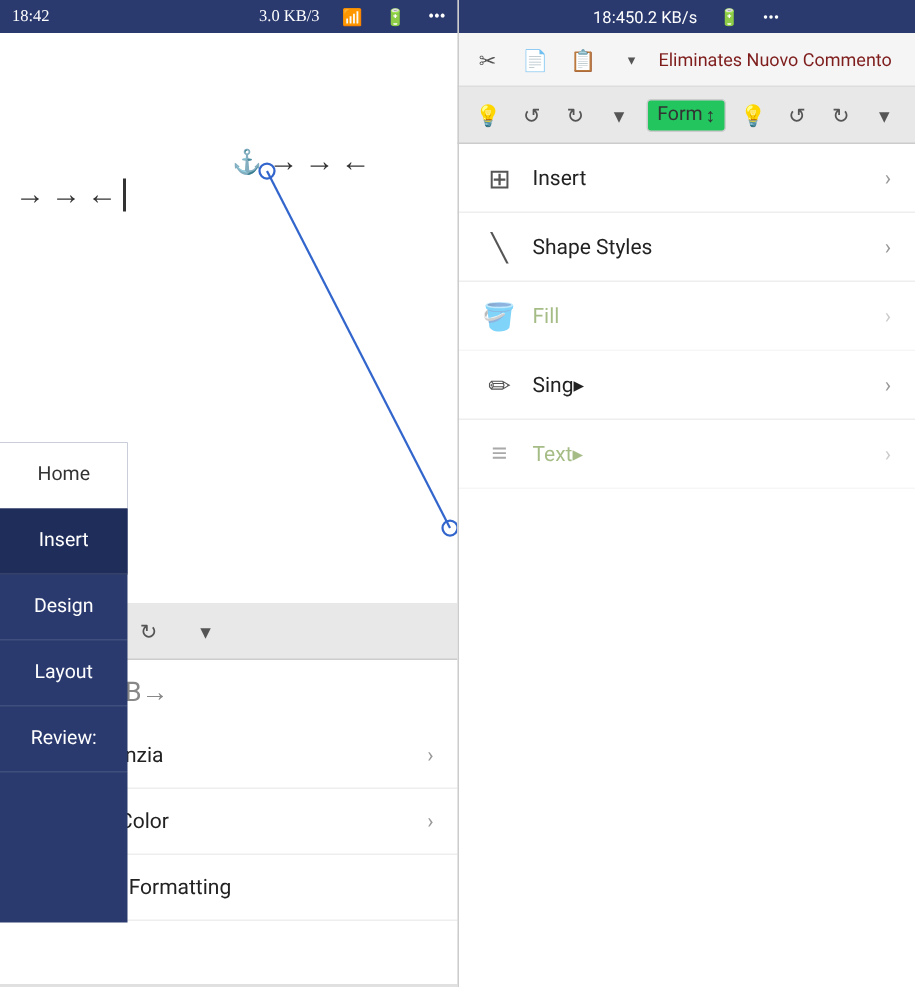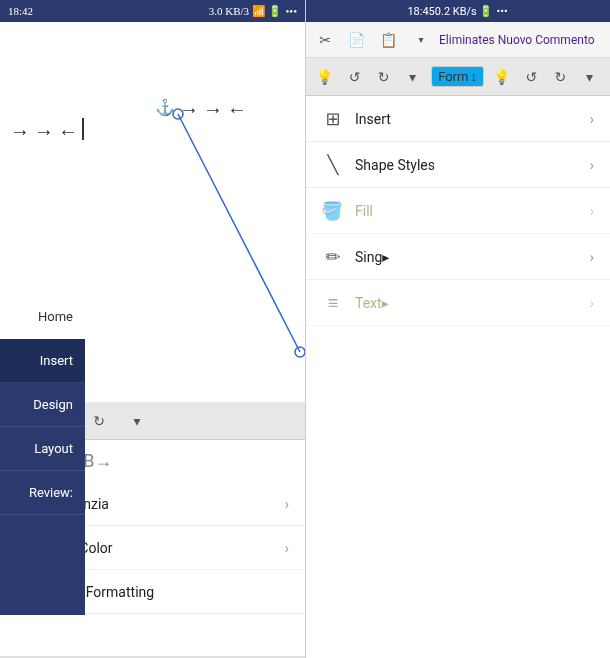--- a/index.html
+++ b/index.html
@@ -9,33 +9,33 @@
     .status-bar-left {
       position: absolute; top: 0; left: 0; width: 305px; height: 22px;
       background: #2a3a6e; display: flex; align-items: center; padding: 0 8px;
       color: white; font-size: 11px; justify-content: space-between; font-family: Liberation Serif, serif;
     }
     .status-bar-right {
       position: absolute; top: 0; left: 305px; width: 305px; height: 22px;
       background: #2a3a6e; display: flex; align-items: center; padding: 0 8px;
       color: white; font-size: 11px; justify-content: center;
     }
-    .status-icons { display: flex; align-items: center; gap: 3px; }
+    .status-icons { display: flex; align-items: center; gap: 15px; }
 
     
     .comment-bar {
       position: absolute; top: 22px; left: 305px; width: 305px; height: 36px;
       background: #f5f5f5; display: flex; align-items: center; padding: 0 6px; gap: 4px; border-bottom: 1px solid #ddd;
     }
     .comment-bar-btn {
       width: 28px; height: 28px; display: flex; align-items: center; justify-content: center;
       font-size: 14px; color: #555; cursor: pointer; border: none; background: transparent;
     }
     .comment-input {
-      flex: 1; font-size: 12px; color: #4c1d95; background: transparent; border: none; outline: none;
+      flex: 1; font-size: 12px; color: #7f1d1d; background: transparent; border: none; outline: none;
     }
     .dropdown-arrow { font-size: 10px; color: #555; }
 
     
     .canvas-area {
       position: absolute; top: 22px; left: 0; width: 305px; height: 380px;
       background: white; overflow: hidden;
     }
     .arrow-row-1 {
       position: absolute; top: 95px; left: 10px; display: flex; gap: 4px; align-items: center; font-size: 20px; color: #333;
@@ -50,21 +50,21 @@
       position: absolute; top: 22px; left: 150px; width: 155px; height: 360px;
       pointer-events: none;
     }
 
     
     .sidebar {
       position: absolute; top: 295px; left: 0; width: 85px; height: 320px;
       background: #2a3a6e; z-index: 10;
     }
     .sidebar-item {
-      height: 44px; display: flex; align-items: center; justify-content: flex-end;
+      height: 44px; display: flex; align-items: center; justify-content: center;
       padding: 0 12px; color: white; font-size: 13px; cursor: pointer;
       border-bottom: 1px solid rgba(255,255,255,0.1);
     }
     .sidebar-item.home { background: white; color: #333; }
     .sidebar-item.active { background: #1e2d5a; }
 
     
     .left-bottom-menu {
       position: absolute; top: 402px; left: 0; width: 305px; height: 254px;
       background: white; z-index: 5;
@@ -98,21 +98,21 @@
     
     .right-menu {
       position: absolute; top: 58px; left: 305px; width: 305px; height: 600px;
       background: white; z-index: 5;
     }
     .right-toolbar-strip {
       height: 38px; background: #e8e8e8; display: flex; align-items: center; padding: 0 10px; gap: 8px; border-bottom: 1px solid #ccc;
     }
     .form-dropdown {
       display: flex; align-items: center; gap: 2px; font-size: 13px; color: #333; cursor: pointer;
-      background: #0ea5e9; border: 1px solid #ccc; border-radius: 3px; padding: 2px 6px;
+      background: #22c55e; border: 1px solid #ccc; border-radius: 3px; padding: 2px 6px;
     }
     .right-menu-item {
       display: flex; align-items: center; justify-content: space-between;
       padding: 0 16px; height: 46px; border-bottom: 1px solid #eee; cursor: pointer;
     }
     .right-menu-item-left { display: flex; align-items: center; gap: 10px; }
     .right-menu-item-icon { font-size: 18px; width: 24px; text-align: center; color: #555; }
     .right-menu-item-text { font-size: 14px; color: #222; }
     .right-menu-item-text.disabled { color: #4d7c0f; }
 

